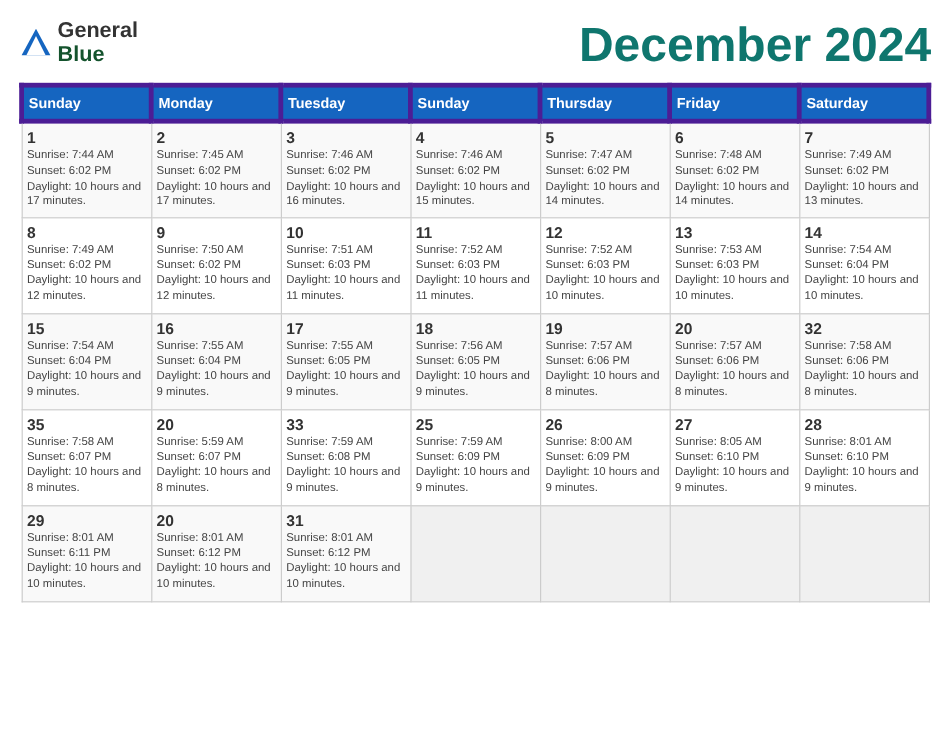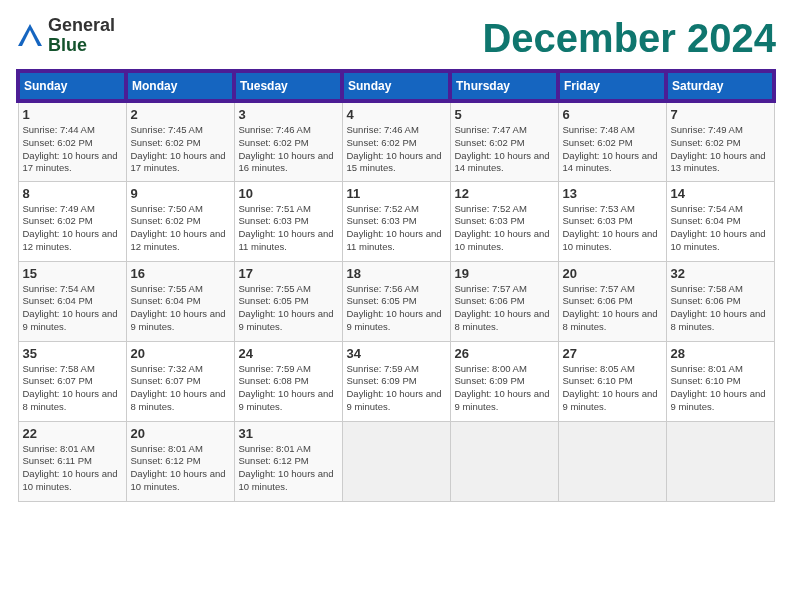--- a/index.html
+++ b/index.html
@@ -282,34 +282,34 @@
       <tr>
         <td>
           <span class="day-num">35</span>
           <div class="day-info">Sunrise: 7:58 AM
 Sunset: 6:07 PM
 Daylight: 10 hours
 and 8 minutes.</div>
         </td>
         <td>
           <span class="day-num">20</span>
-          <div class="day-info">Sunrise: 7:32 AM
+          <div class="day-info">Sunrise: 5:59 AM
 Sunset: 6:07 PM
 Daylight: 10 hours
 and 8 minutes.</div>
         </td>
         <td>
-          <span class="day-num">24</span>
+          <span class="day-num">33</span>
           <div class="day-info">Sunrise: 7:59 AM
 Sunset: 6:08 PM
 Daylight: 10 hours
 and 9 minutes.</div>
         </td>
         <td>
-          <span class="day-num">34</span>
+          <span class="day-num">25</span>
           <div class="day-info">Sunrise: 7:59 AM
 Sunset: 6:09 PM
 Daylight: 10 hours
 and 9 minutes.</div>
         </td>
         <td>
           <span class="day-num">26</span>
           <div class="day-info">Sunrise: 8:00 AM
 Sunset: 6:09 PM
 Daylight: 10 hours
@@ -325,21 +325,21 @@
         <td>
           <span class="day-num">28</span>
           <div class="day-info">Sunrise: 8:01 AM
 Sunset: 6:10 PM
 Daylight: 10 hours
 and 9 minutes.</div>
         </td>
       </tr>
       <tr>
         <td>
-          <span class="day-num">22</span>
+          <span class="day-num">29</span>
           <div class="day-info">Sunrise: 8:01 AM
 Sunset: 6:11 PM
 Daylight: 10 hours
 and 10 minutes.</div>
         </td>
         <td>
           <span class="day-num">20</span>
           <div class="day-info">Sunrise: 8:01 AM
 Sunset: 6:12 PM
 Daylight: 10 hours

